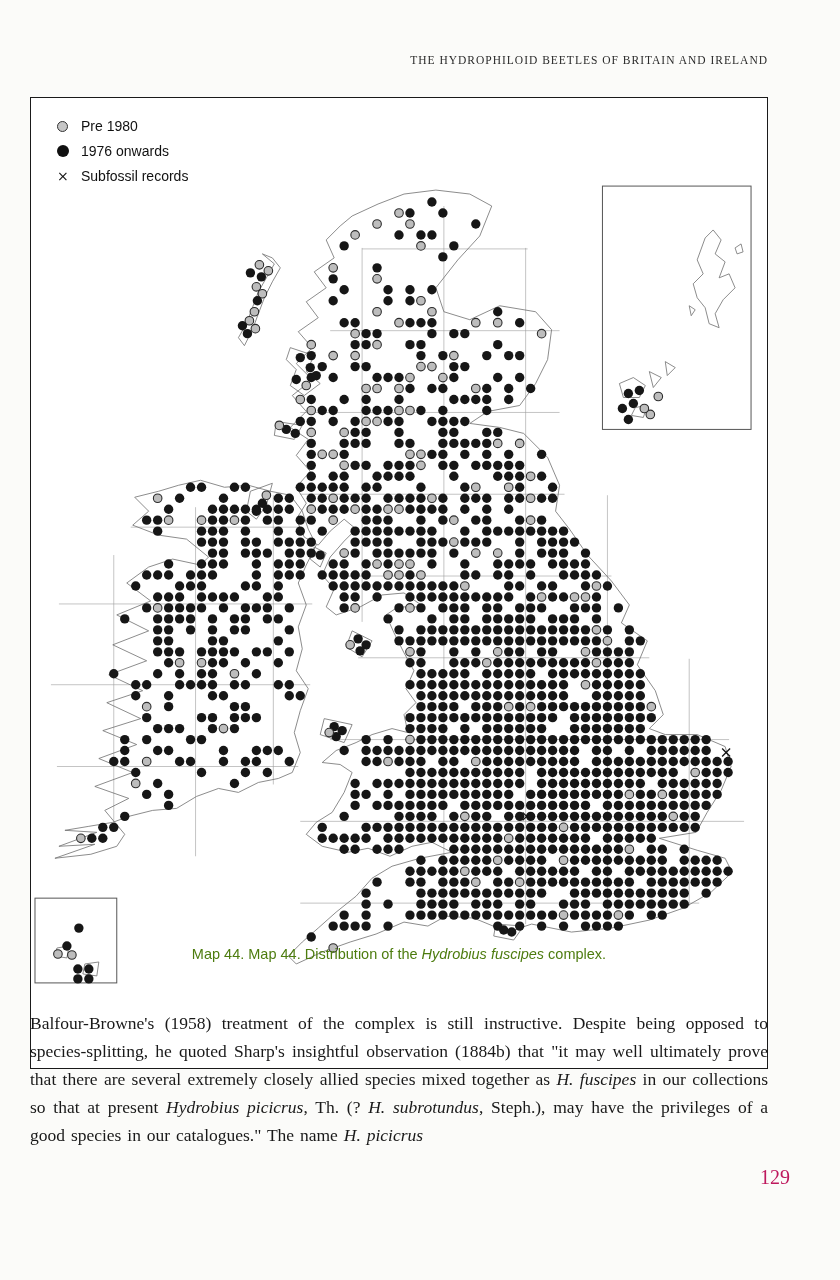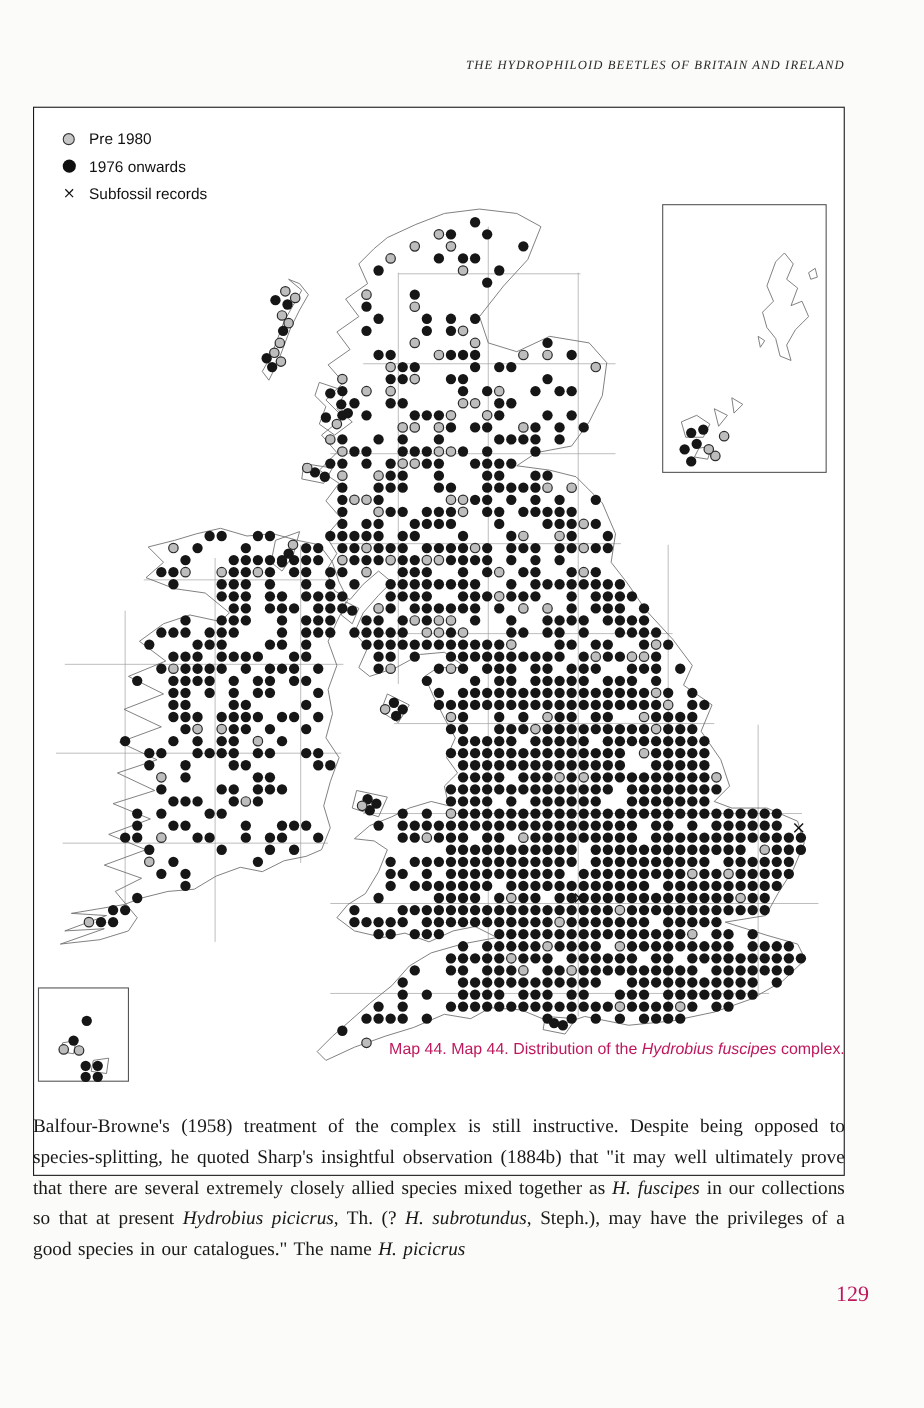--- a/index.html
+++ b/index.html
@@ -3,40 +3,40 @@
 <meta charset="utf-8">
 <style>
   html,body{margin:0;padding:0;}
   body{
     width:840px;height:1280px;position:relative;overflow:hidden;
     background:#fbfbf9;color:#1c1c1c;
     font-family:"Liberation Serif", serif;
   }
   .running-header{
     position:absolute;top:54px;left:0;right:72px;
-    text-align:right;font-size:11.5px;letter-spacing:1px;color:#2a2a2a;font-style:italic;
+    text-align:right;font-size:11.5px;letter-spacing:1px;color:#2a2a2a;
   }
   .map-panel{
     position:absolute;left:30px;top:97px;width:738px;height:972px;
     border:1.5px solid #1a1a1a;background:#ffffff;box-sizing:border-box;
   }
   .map-panel svg{position:absolute;left:0;top:0;width:100%;height:100%;}
   .legend{
     position:absolute;left:26px;top:20px;z-index:2;
     display:flex;flex-direction:column;gap:9px;
     font-family:"Liberation Sans", sans-serif;font-size:14px;color:#111;
   }
   .legend-row{display:flex;align-items:center;height:16px;}
   .sym{width:24px;display:flex;align-items:center;justify-content:flex-start;}
   .sym-open{width:9px;height:9px;border-radius:50%;background:#c6c6c6;border:1.7px solid #333;}
   .sym-filled{width:12px;height:12px;border-radius:50%;background:#101010;}
   .sym-x{font-size:14px;line-height:12px;color:#111;font-family:"DejaVu Sans", sans-serif;}
   .caption{
-    position:absolute;left:30px;top:946px;width:738px;text-align:right;
-    font-family:"Liberation Sans", sans-serif;font-size:14.5px;color:#be185d;
+    position:absolute;left:30px;top:946px;width:738px;text-align:center;
+    font-family:"Liberation Sans", sans-serif;font-size:14.5px;color:#4d7c0f;
   }
   .caption i, .body-text i{font-style:italic;}
   .body-text{
     position:absolute;left:30px;top:1009px;width:738px;
     font-size:17.5px;line-height:28px;text-align:justify;word-spacing:1.5px;color:#191919;
   }
   .body-text p{margin:0;}
   .body-text p + p{margin-top:21px;}
   .page-number{
     position:absolute;right:50px;top:1166px;font-size:20px;color:#be185d;

